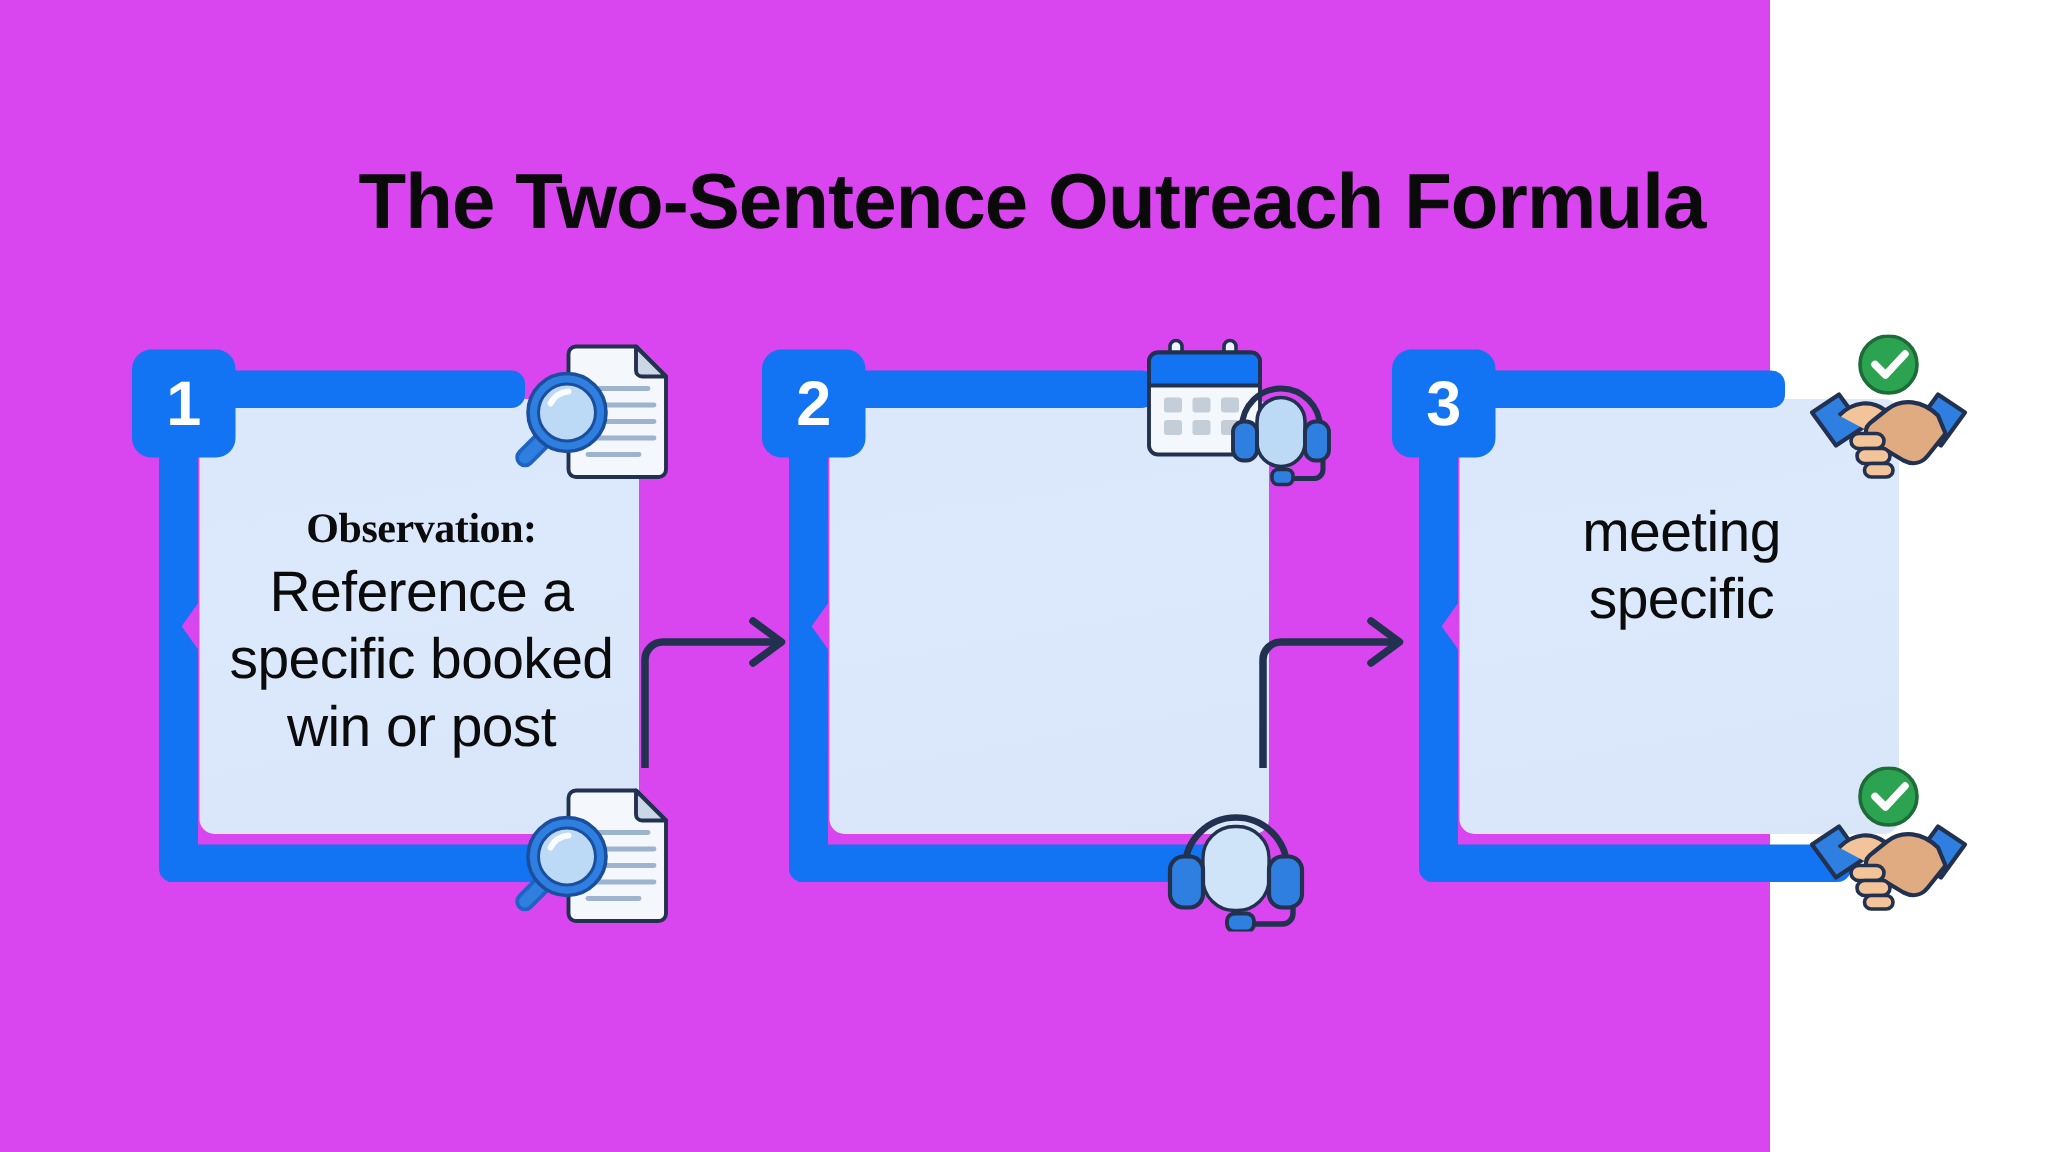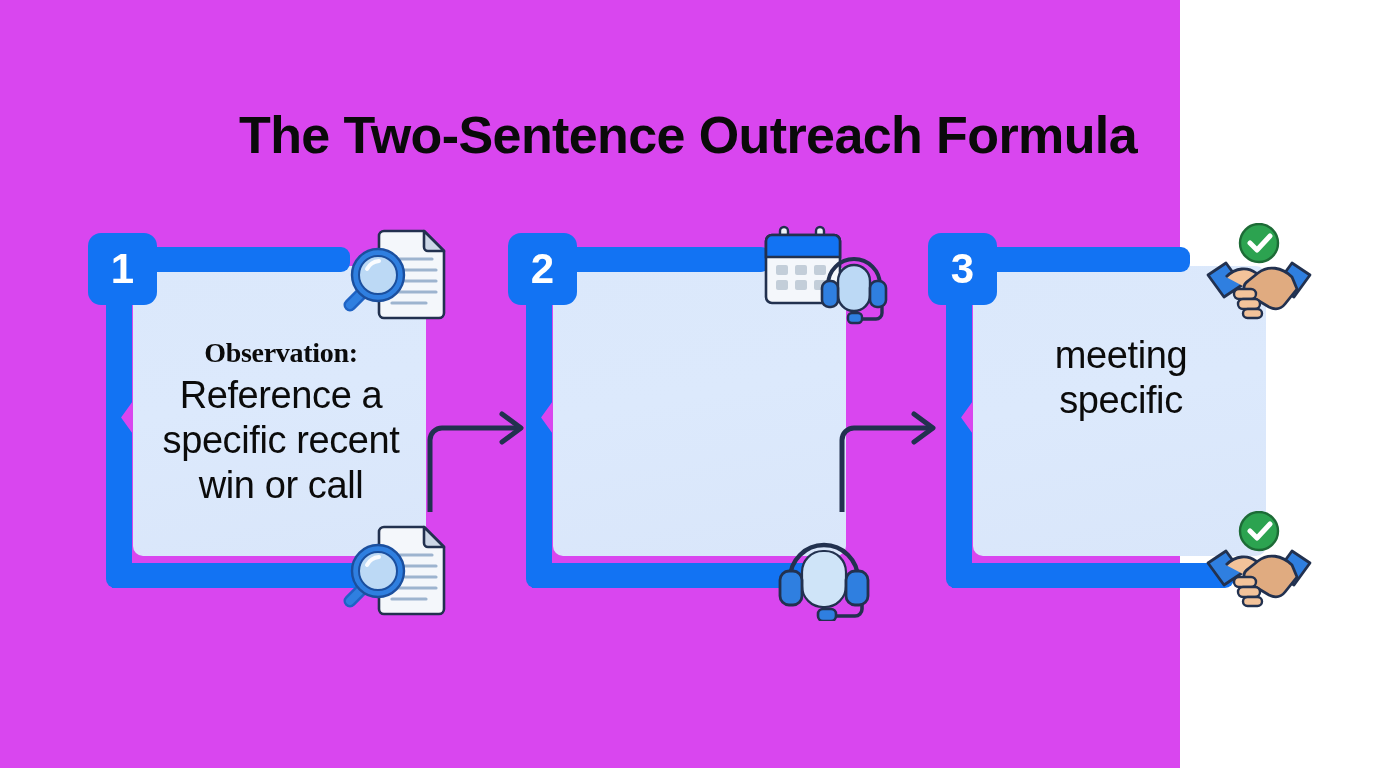--- a/index.html
+++ b/index.html
@@ -164,22 +164,22 @@
   <div class="step" id="step-1">
     <div class="card-fill"></div>
     <div class="frame-left"></div>
     <div class="frame-top"></div>
     <div class="frame-bottom"></div>
     <div class="badge">1</div>
 
     <div class="card-text">
       <div class="card-heading">Observation:</div>
       <div class="card-body">Reference a</div>
-      <div class="card-body">specific recent</div>
-      <div class="card-body">win or call</div>
+      <div class="card-body">specific booked</div>
+      <div class="card-body">win or post</div>
     </div>
 
     <div class="icon-slot icon-tr">
       <svg width="108" height="100" viewBox="0 0 108 100">
 
         <path d="M44 6 h40 l20 20 v62 a5 5 0 0 1 -5 5 H44 a5 5 0 0 1 -5 -5 V11 a5 5 0 0 1 5 -5 z" fill="#f4f7fb" stroke="#22314f" stroke-width="2.6" stroke-linejoin="round"></path>
         <path d="M84 6 l20 20 h-16 a4 4 0 0 1 -4 -4 z" fill="#ccd7e6" stroke="#22314f" stroke-width="2.6" stroke-linejoin="round"></path>
         <g stroke="#9db4cf" stroke-width="3.2" stroke-linecap="round">
           <line x1="52" y1="34" x2="92" y2="34"></line>
           <line x1="52" y1="45" x2="96" y2="45"></line>

